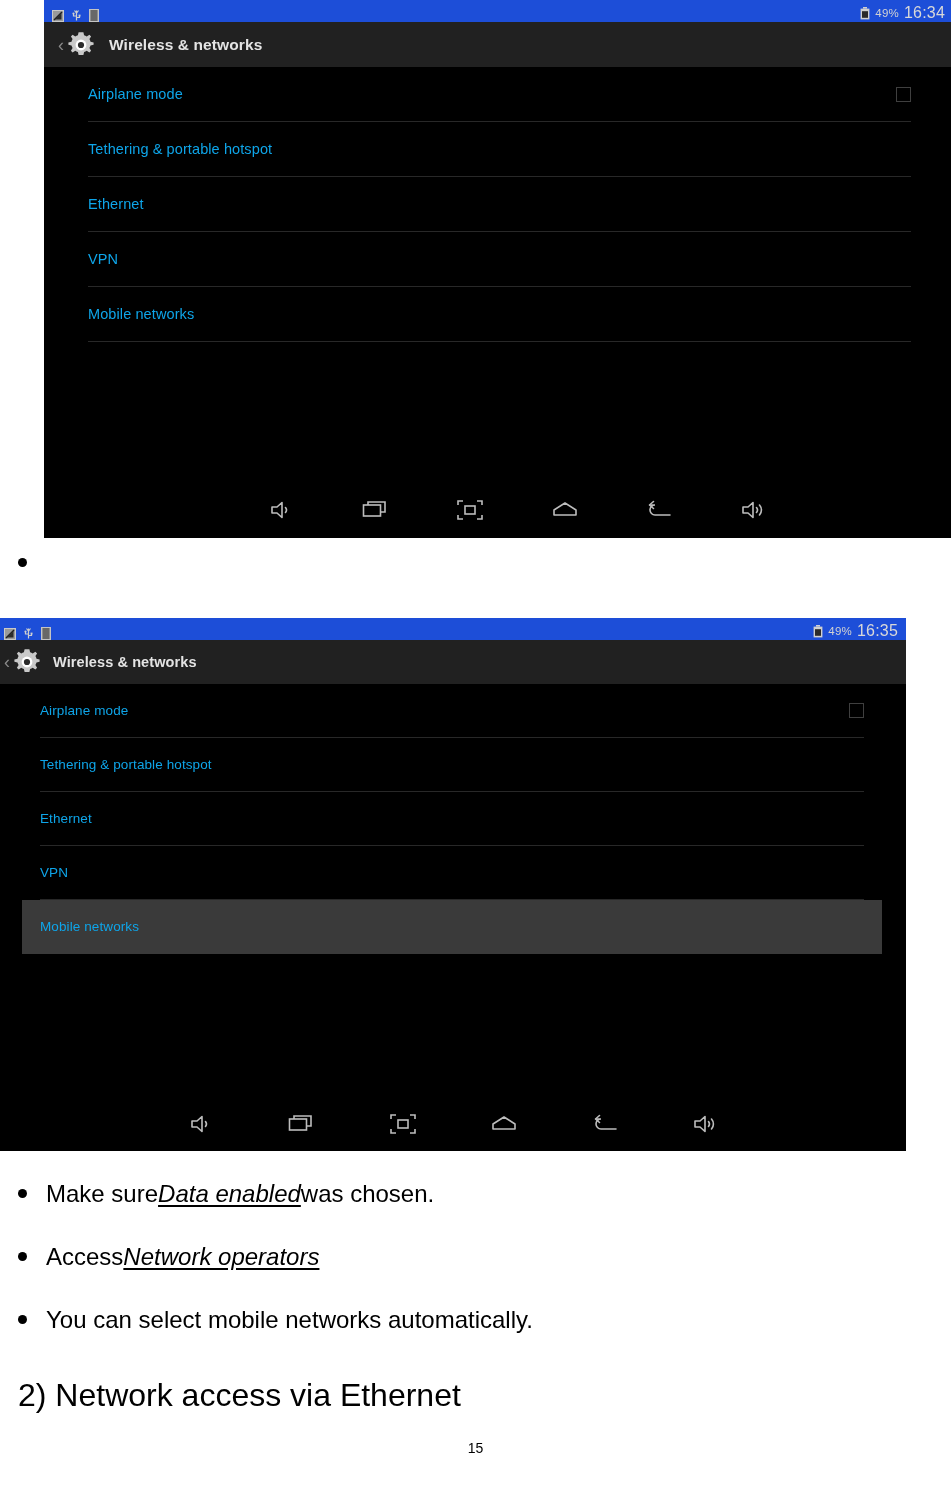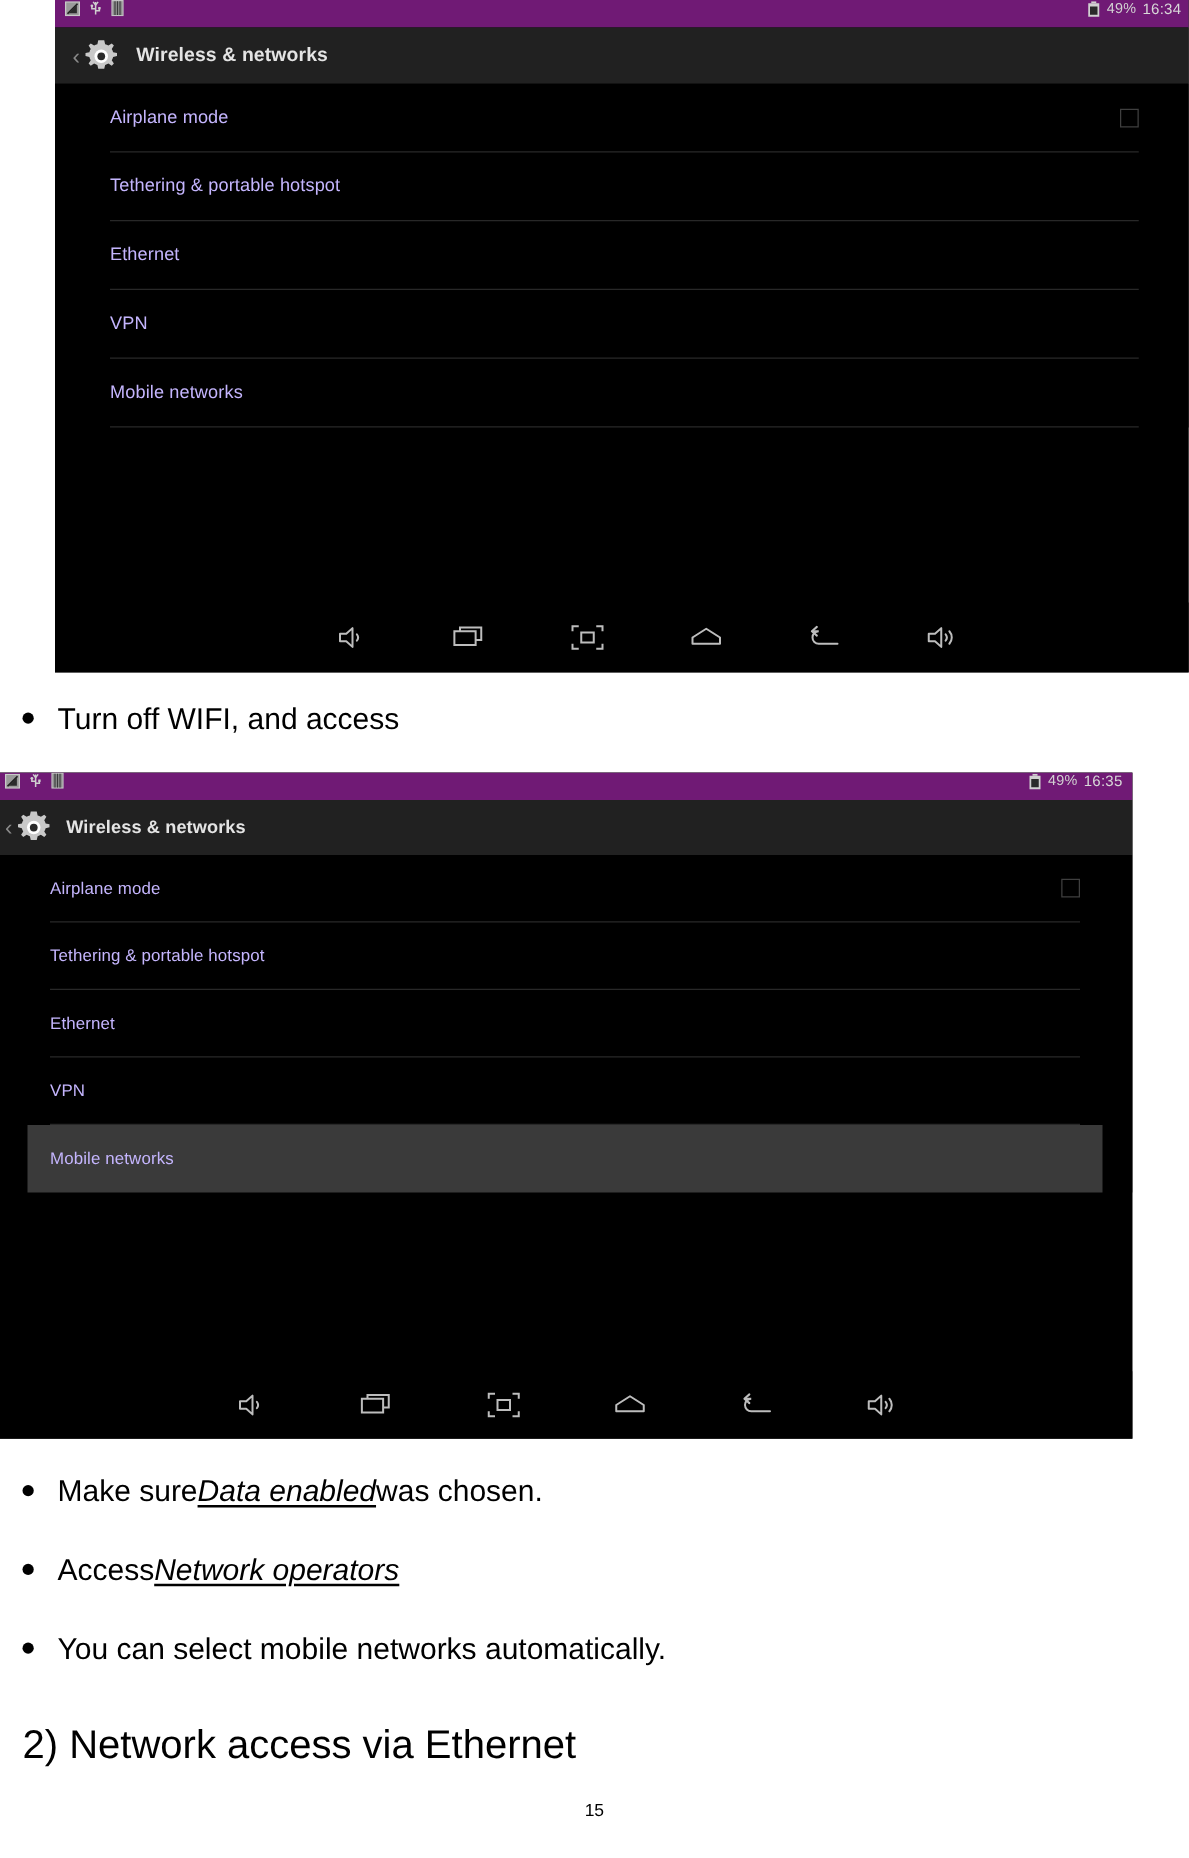--- a/index.html
+++ b/index.html
@@ -32,44 +32,44 @@
     left: 0px;
     top: 618px;
     width: 906px;
     height: 533px;
   }
 
   
   .statusbar {
     position: relative;
     width: 100%;
-    background: #701a75;
-    display: flex;
-    align-items: flex-start;
+    background: #1d4ed8;
+    display: flex;
+    align-items: flex-end;
     box-sizing: border-box;
   }
   #device-1 .statusbar { height: 22px; padding: 0 6px 0 8px; }
   #device-2 .statusbar { height: 22px; padding: 0 8px 0 4px; }
 
   .sb-left {
     display: flex;
     align-items: center;
     gap: 7px;
   }
   .sb-right {
     margin-left: auto;
     display: flex;
     align-items: center;
     gap: 5px;
     color: #cfcfcf;
     font-size: 12px;
     letter-spacing: 0.2px;
   }
   .sb-battery-pct { font-size: 11.5px; color: #d2d2d2; }
-  .sb-clock { font-size: 12px; color: #d8d8d8; }
+  .sb-clock { font-size: 16px; color: #d8d8d8; }
 
   .ic {
     display: inline-block;
     line-height: 0;
   }
 
   
   .actionbar {
     position: relative;
     background: #212121;
@@ -108,21 +108,21 @@
     position: relative;
     display: flex;
     align-items: center;
     box-sizing: border-box;
     border-bottom: 1px solid #282828;
   }
   #device-1 .row { height: 55px; }
   #device-2 .row { height: 54px; }
 
   .row-label {
-    color: #c4b5fd;
+    color: #0ea5e9;
     font-size: 14.5px;
     letter-spacing: 0.1px;
   }
   #device-2 .row-label { font-size: 13.5px; }
 
   .row.selected {
     background: #3a3a3a;
     border-bottom-color: transparent;
     margin: 0 -18px;
     padding: 0 18px;
@@ -313,21 +313,20 @@
           <path d="M3 9 L8 9 L13 4.5 L13 19.5 L8 15 L3 15 Z" fill="none" stroke="#bdbdbd" stroke-width="1.6" stroke-linejoin="round"></path>
           <path d="M16.5 9.5 a4 4 0 0 1 0 5" fill="none" stroke="#bdbdbd" stroke-width="1.6" stroke-linecap="round"></path>
           <path d="M19.5 7 a7.5 7.5 0 0 1 0 10" fill="none" stroke="#bdbdbd" stroke-width="1.6" stroke-linecap="round"></path>
         </svg>
     </div>
   </div>
 </div>
 
 <div class="bullet-line" style="left:18px; top:562px;">
   <span class="bullet-dot"></span>
-  <span>Turn off WIFI, and access </span>
     <span></span>
 </div>
 
 <div class="device" id="device-2">
 
   <div class="statusbar">
     <div class="sb-left">
       <span class="ic">
         <svg width="12" height="12" viewBox="0 0 12 12">
             <rect x="0.5" y="0.5" width="11" height="11" fill="#9a9a9a" stroke="#c9c9c9" stroke-width="1"></rect>

